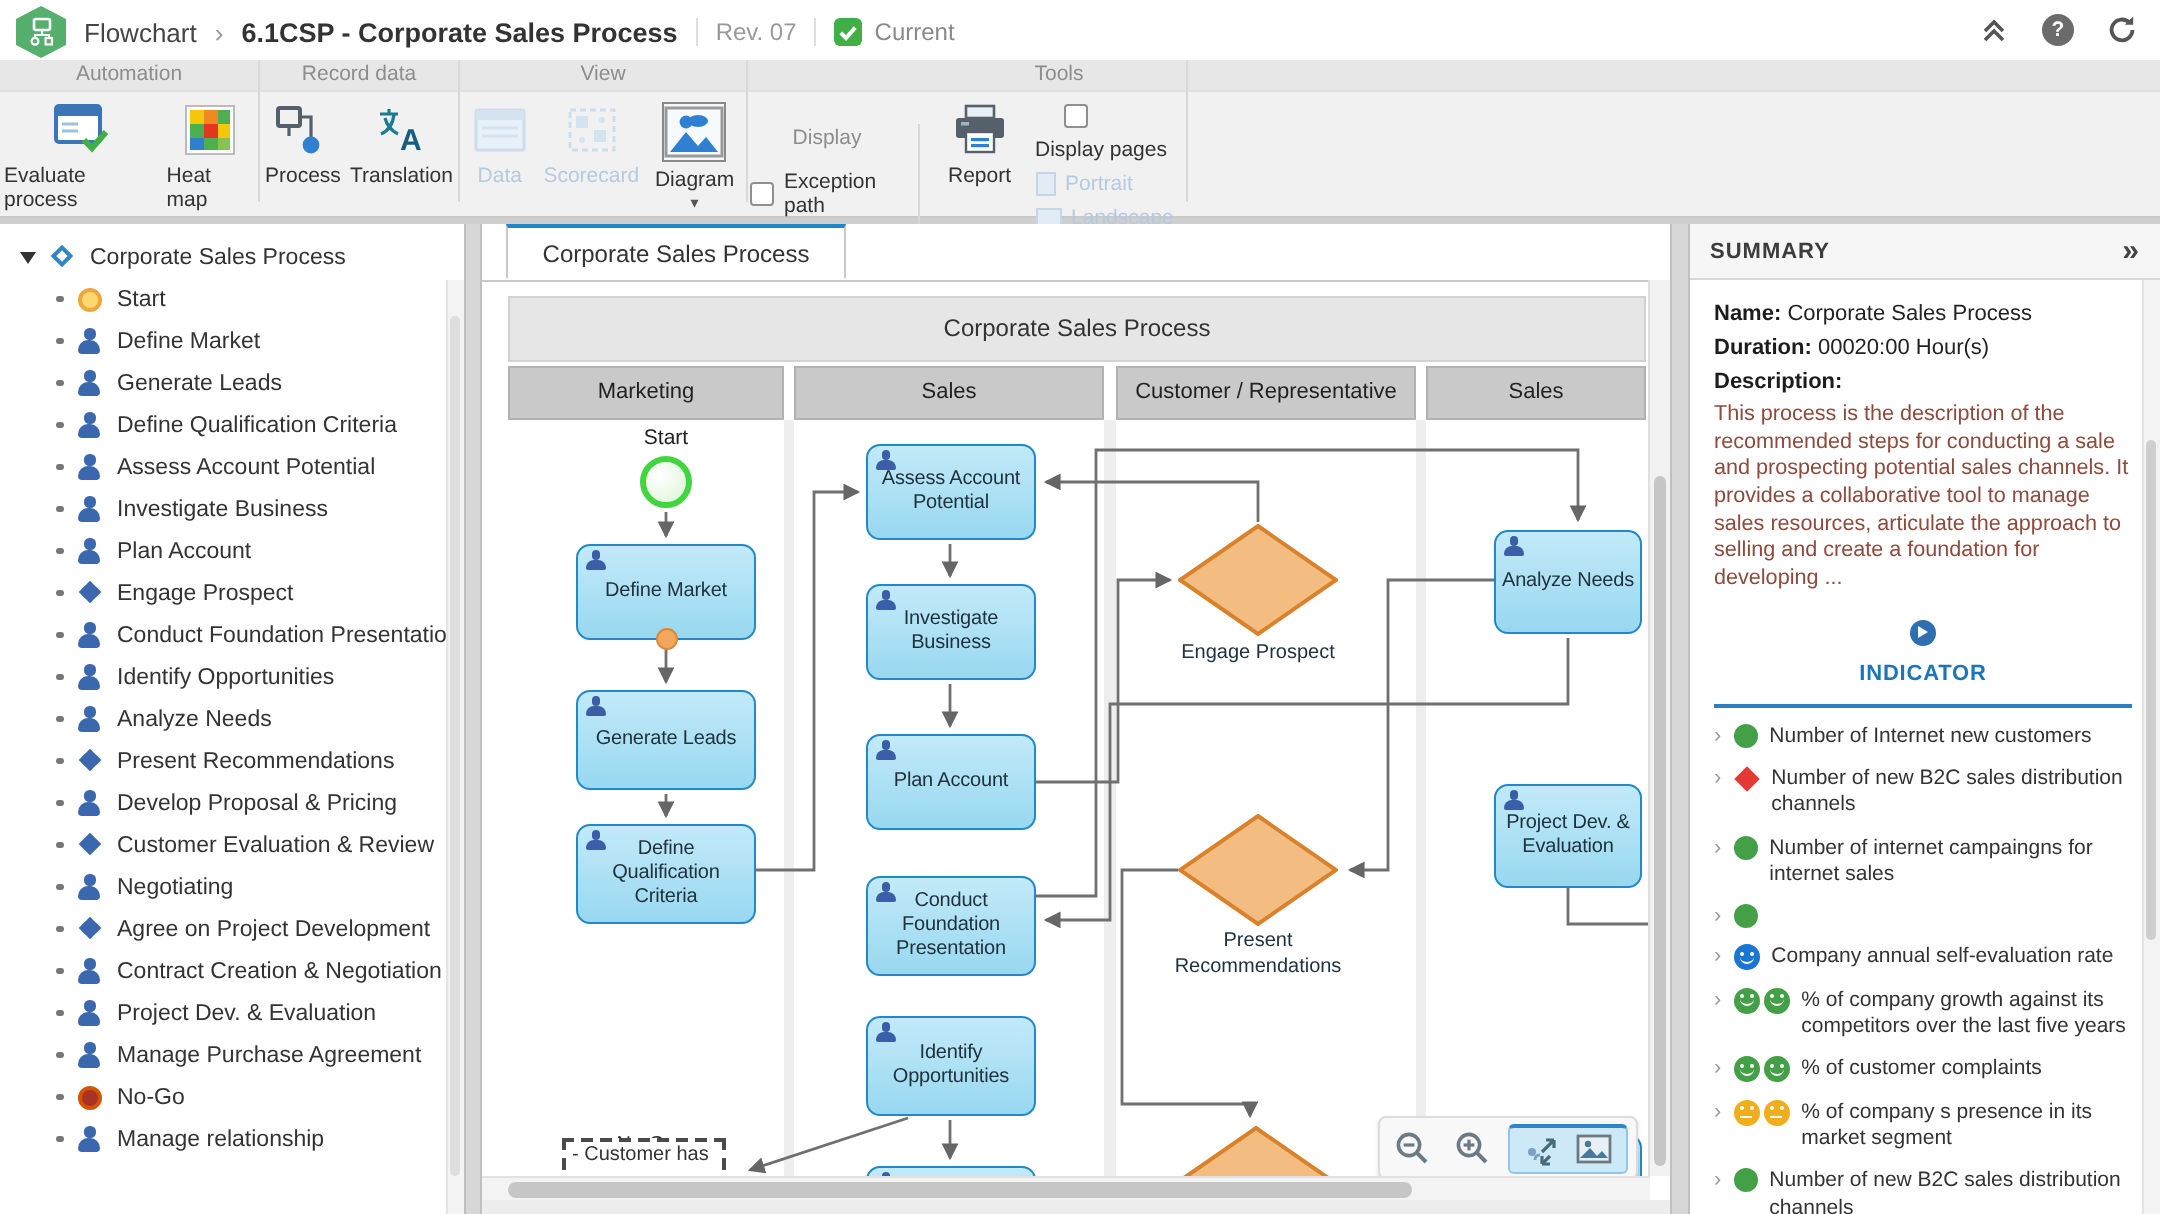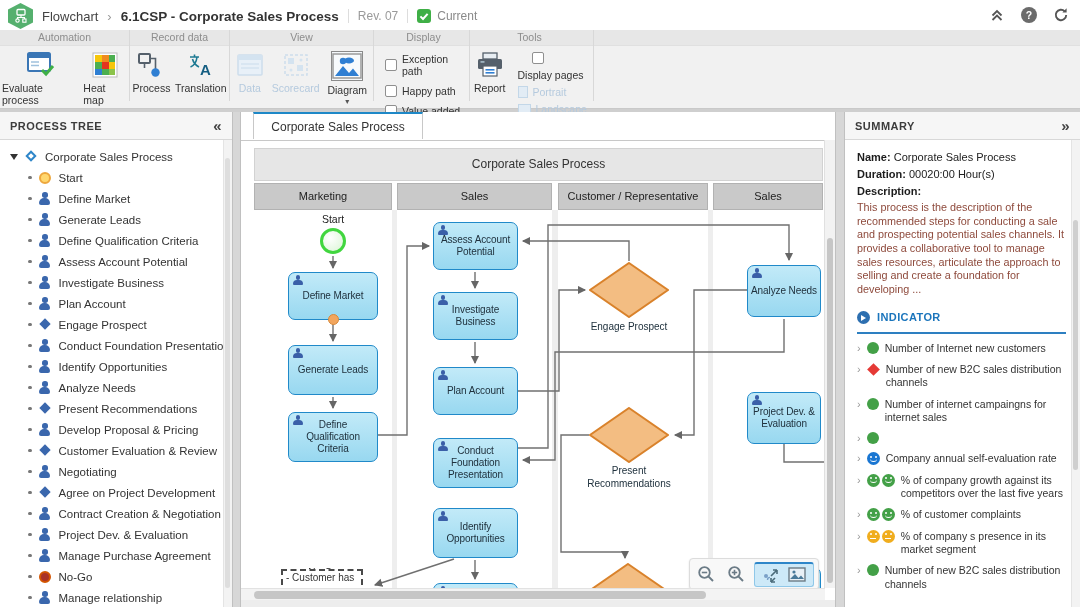--- a/index.html
+++ b/index.html
@@ -95,21 +95,21 @@
   .hsb .thumb{position:absolute;left:13px;top:2px;width:452px;height:8px;border-radius:4px;background:#c6c6c6;}
   .dg-vsb{position:absolute;right:0;top:28px;height:448px;width:10px;background:#f2f2f2;border-left:1px solid #e0e0e0;z-index:6;}
   .dg-vsb .thumb{position:absolute;left:1.5px;width:6px;top:98px;height:345px;border-radius:3px;background:#c6c6c6;}
   .dg-bot{position:absolute;left:0;right:0;bottom:0;height:7px;background:#ededed;z-index:6;}
   
   .sum{position:absolute;left:844px;top:112px;width:236px;height:495px;background:#fff;border-left:1px solid #c0c0c0;box-sizing:border-box;overflow:hidden;}
   .sumbody{padding:10px 14px 0 12px;font-size:11px;line-height:1.45;color:#222;}
   .frow{margin-bottom:1px;}
   .frow b{color:#1c1c1c;}
   .desc{color:#8e4a3c;font-size:10.8px;line-height:1.27;margin-top:0px;}
-  .indhdr{display:flex;align-items:center;gap:7px;margin-top:13px;padding-bottom:6px;border-bottom:2px solid #2d7fc1;}
+  .indhdr{display:flex;align-items:center;gap:7px;margin-top:13px;padding-bottom:6px;border-bottom:2px solid #2d7fc1;flex-direction:column;}
   .indhdr .t{color:#1b75bc;font-weight:bold;font-size:11px;letter-spacing:.4px;}
   .ind-ic{width:13px;height:13px;border-radius:50%;background:#2d6fb0;position:relative;flex:none;}
   .ind-ic::after{content:"";position:absolute;left:4px;top:3.5px;width:0;height:0;border-left:5px solid #fff;border-top:3px solid transparent;border-bottom:3px solid transparent;}
   .irow{display:flex;align-items:flex-start;gap:6px;margin-top:8px;font-size:10.5px;line-height:1.27;color:#333;cursor:pointer;}
   .irow .chev{color:#999;font-size:11px;line-height:12px;flex:none;}
   .icons{display:flex;gap:2px;flex:none;padding-top:0px;}
   .ic-circle{width:12px;height:12px;border-radius:50%;background:#43a047;flex:none;}
   .ic-diamond{width:9px;height:9px;background:#e53935;transform:rotate(45deg);margin:1.5px 2px;flex:none;}
   .sm{width:13px;height:13px;border-radius:50%;position:relative;display:inline-block;flex:none;}
   .sm::before{content:"";position:absolute;left:3px;top:3.5px;width:2px;height:2px;border-radius:50%;background:#fff;box-shadow:5px 0 0 #fff;}
@@ -259,21 +259,21 @@
                 <ellipse cx="17" cy="7.5" rx="5" ry="3" fill="#2f7fd3"></ellipse>
                 <path d="M3 23l8-10 6 7 4-4.5 6 7.5z" fill="#2f7fd3"></path>
               </svg>
           </span>
           <span>Diagram</span>
           <span class="caret">▾</span>
         </div>
       </div>
     </div>
 
-    <div class="grp g-display" style="left:378px;width:92px;">
+    <div class="grp g-display" style="left:368px;width:92px;margin-top:32px;">
       <div class="gt">Display</div>
       <div class="gbody">
         <div class="chkrow">
           <span class="chk"></span>
           <span>Exception path</span>
         </div>
         <div class="chkrow">
           <span class="chk"></span>
           <span>Happy path</span>
         </div>
@@ -310,25 +310,20 @@
           <span class="disrow">
             <span class="pg-ic land"></span>
             <span>Landscape</span>
           </span>
         </div>
       </div>
     </div>
   </div>
 
   <div class="tree">
-    <div class="panel-h">
-      <span>PROCESS TREE</span>
-      <span class="sp"></span>
-      <span class="col-ic">«</span>
-    </div>
     <div class="trows">
       <div class="trow root">
         <span class="tw"></span>
         <span class="ti ti-root"></span>
         <span>Corporate Sales Process</span>
       </div>
       <div class="trow">
           <span class="dot"></span>
           <span class="ti ti-start"></span>
           <span>Start</span>

